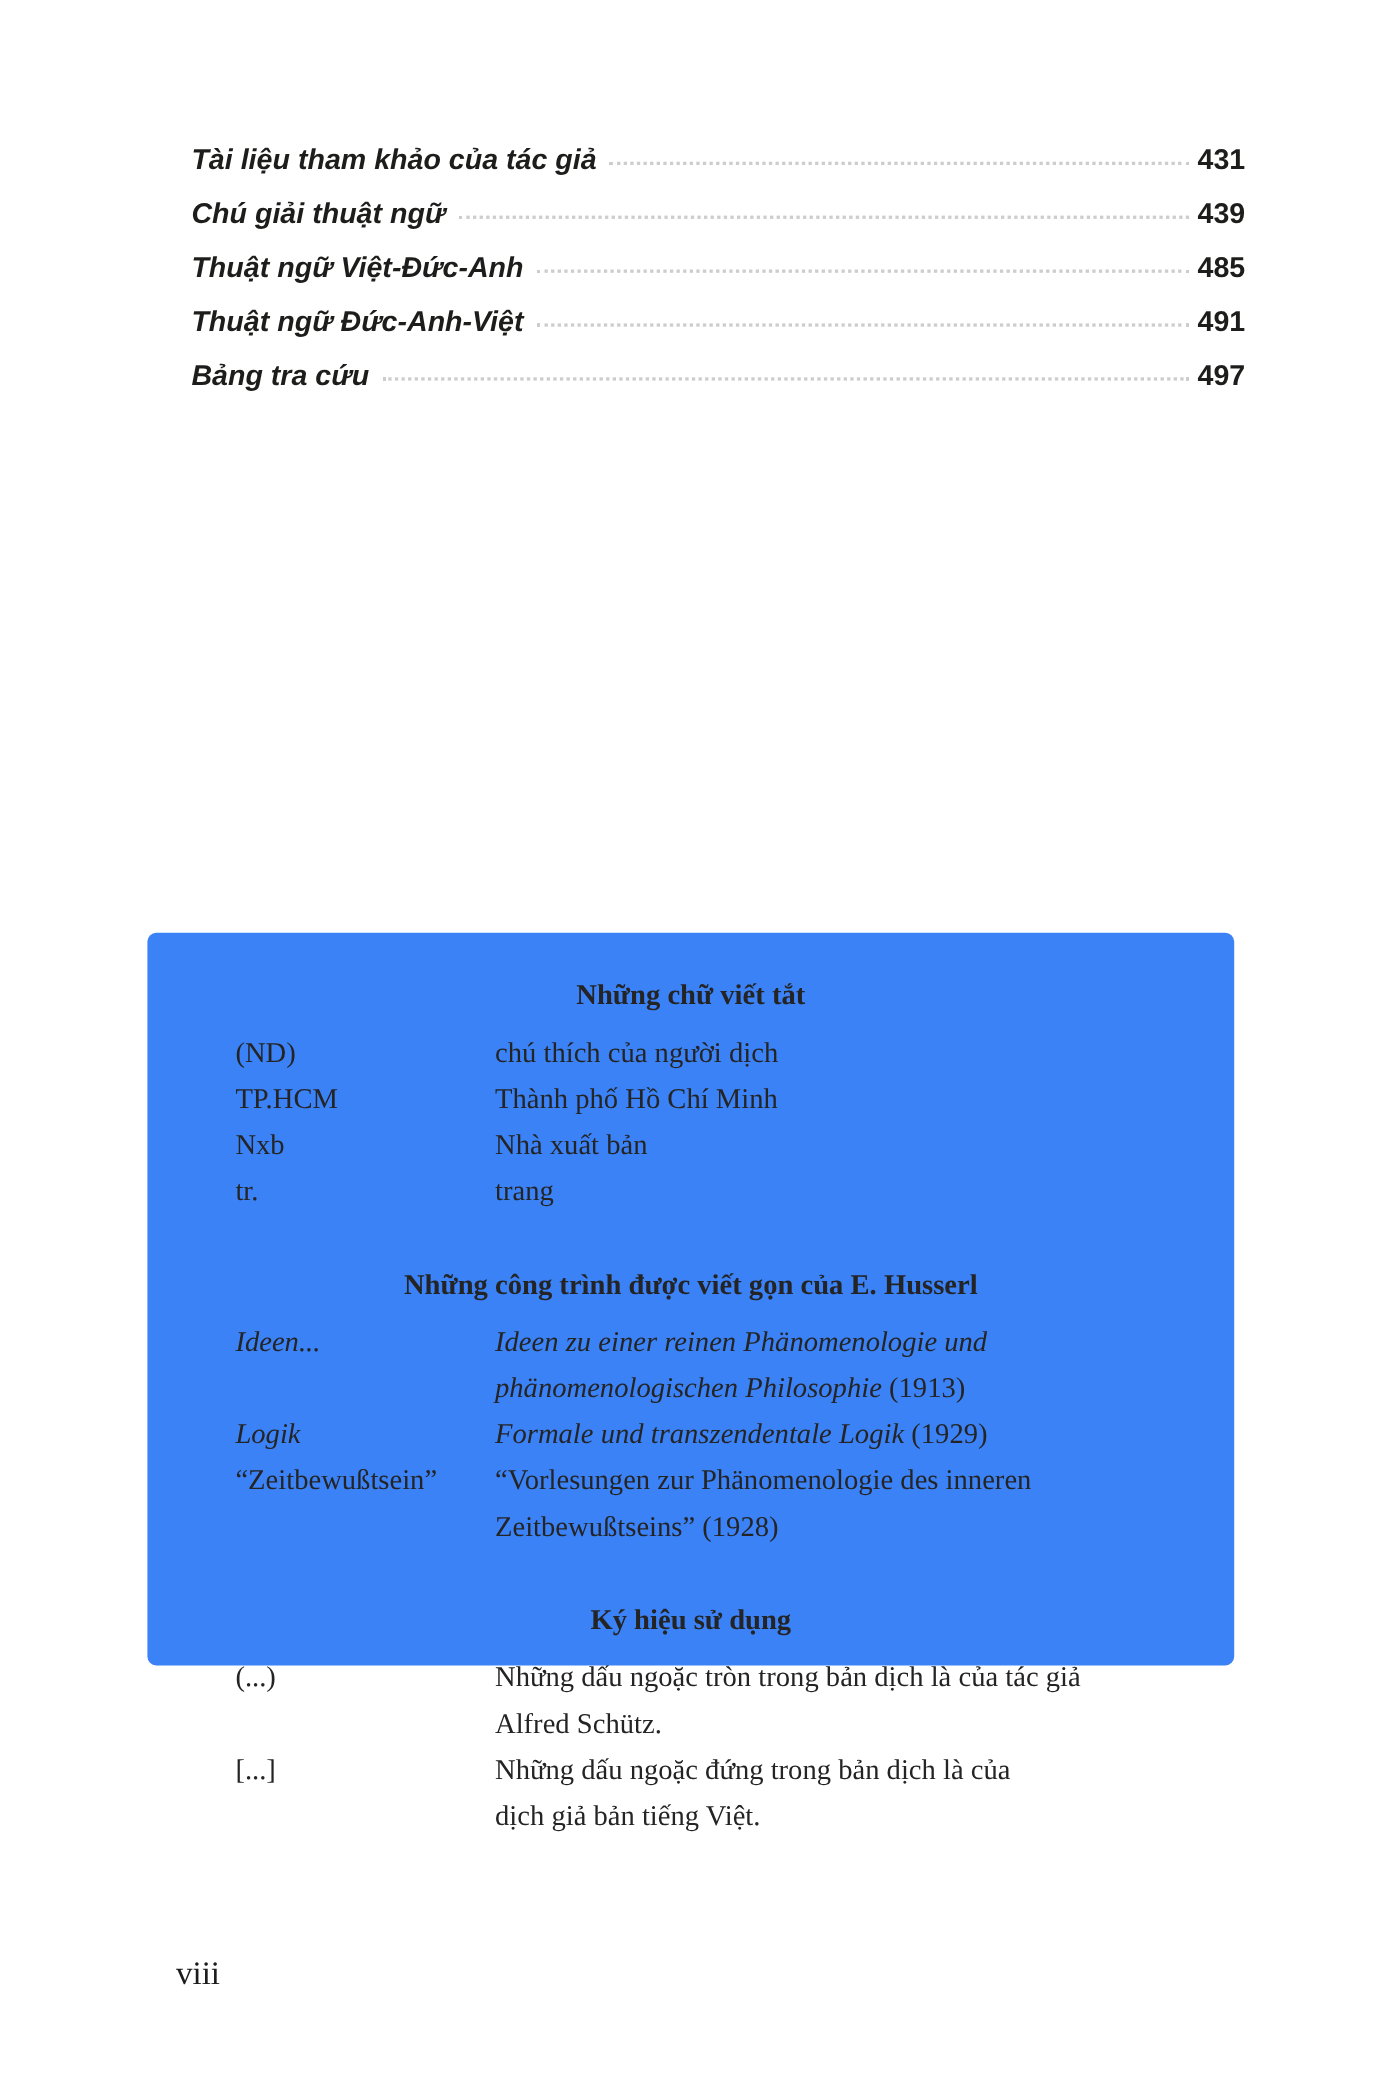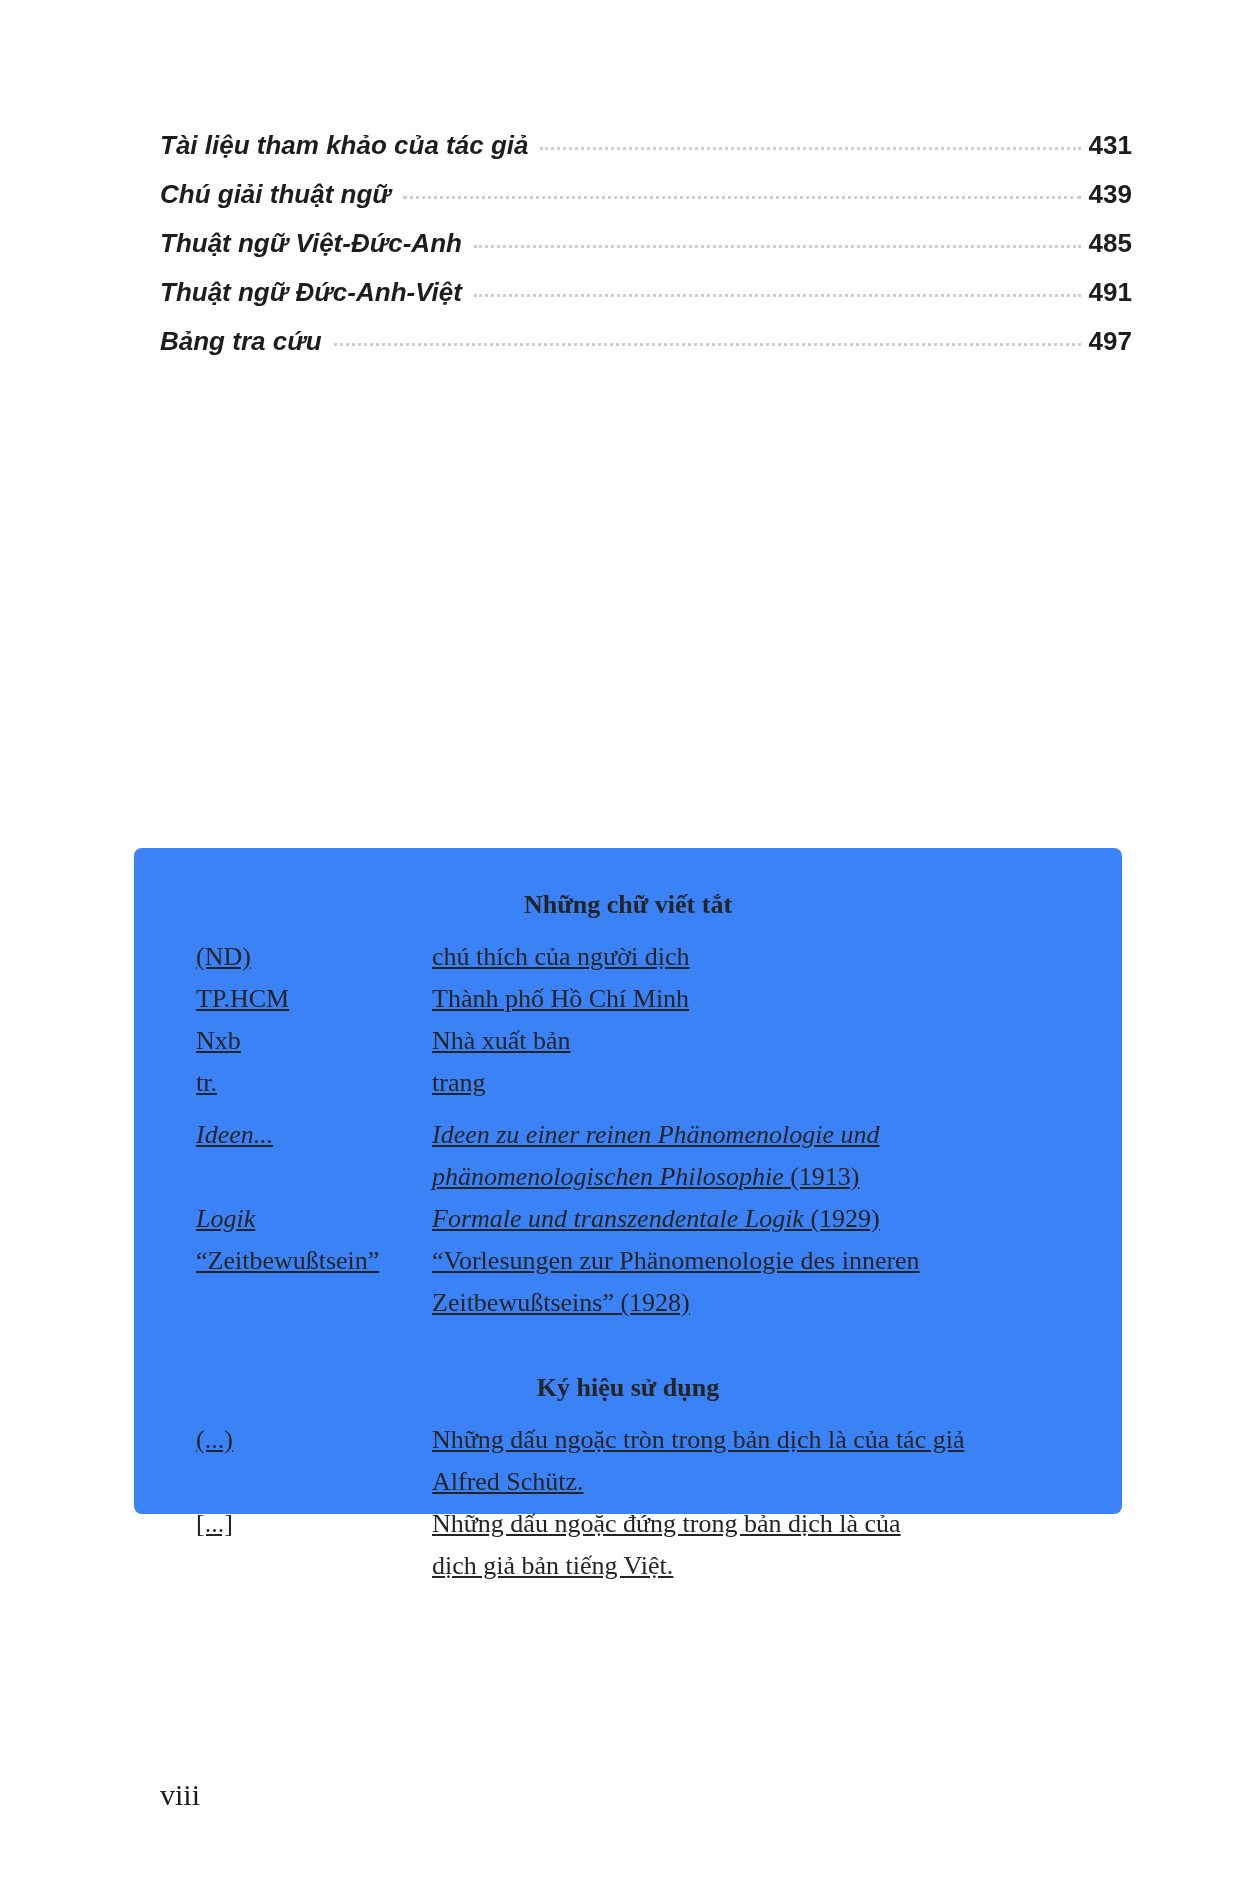--- a/index.html
+++ b/index.html
@@ -25,21 +25,21 @@
     display:flex;
     align-items:baseline;
     font-family:"Liberation Sans", sans-serif;
     font-weight:bold;
     font-style:italic;
     font-size:26px;
     color:#1d1d1b;
     height:31px;
     margin-bottom:18px;
   }
-  .toc-label { white-space:nowrap; }
+  .toc-label { white-space:nowrap;margin-left:14px; }
   .toc-leader {
     flex:1;
     border-bottom:3px dotted #cdcdcd;
     margin:0 8px 0 12px;
     position:relative;
     top:-4px;
     min-width:30px;
   }
   .toc-page {
     font-style:normal;
@@ -65,22 +65,21 @@
     text-align:center;
     font-weight:bold;
     font-size:26px;
     line-height:42px;
     color:#242424;
   }
   .abbr-heading.gap { margin-top:43px; }
   .abbr-rows { margin-top:10px; }
   .abbr-row {
     display:flex;
-    padding-left:62px;
-    text-decoration:underline;
+    padding-left:80px;
   }
   .abbr-term {
     width:236px;
     flex-shrink:0;
     white-space:pre-line;
   }
   .abbr-def {
     flex:1;
     padding-right:34px;
     white-space:pre-line;
@@ -152,20 +151,21 @@
       <div class="abbr-row">
         <span class="abbr-term">Nxb</span>
         <span class="abbr-def">Nhà xuất bản</span>
       </div>
       <div class="abbr-row">
         <span class="abbr-term">tr.</span>
         <span class="abbr-def">trang</span>
       </div>
     </div>
 
+    <div class="abbr-heading gap">Những công trình được viết gọn của E. Husserl</div>
     <div class="abbr-rows">
       <div class="abbr-row">
         <span class="abbr-term it">Ideen...</span>
         <span class="abbr-def"><span class="it">Ideen zu einer reinen Phänomenologie und
 phänomenologischen Philosophie</span><span> (1913)</span></span>
       </div>
       <div class="abbr-row">
         <span class="abbr-term it">Logik</span>
         <span class="abbr-def"><span class="it">Formale und transzendentale Logik</span><span> (1929)</span></span>
       </div>

